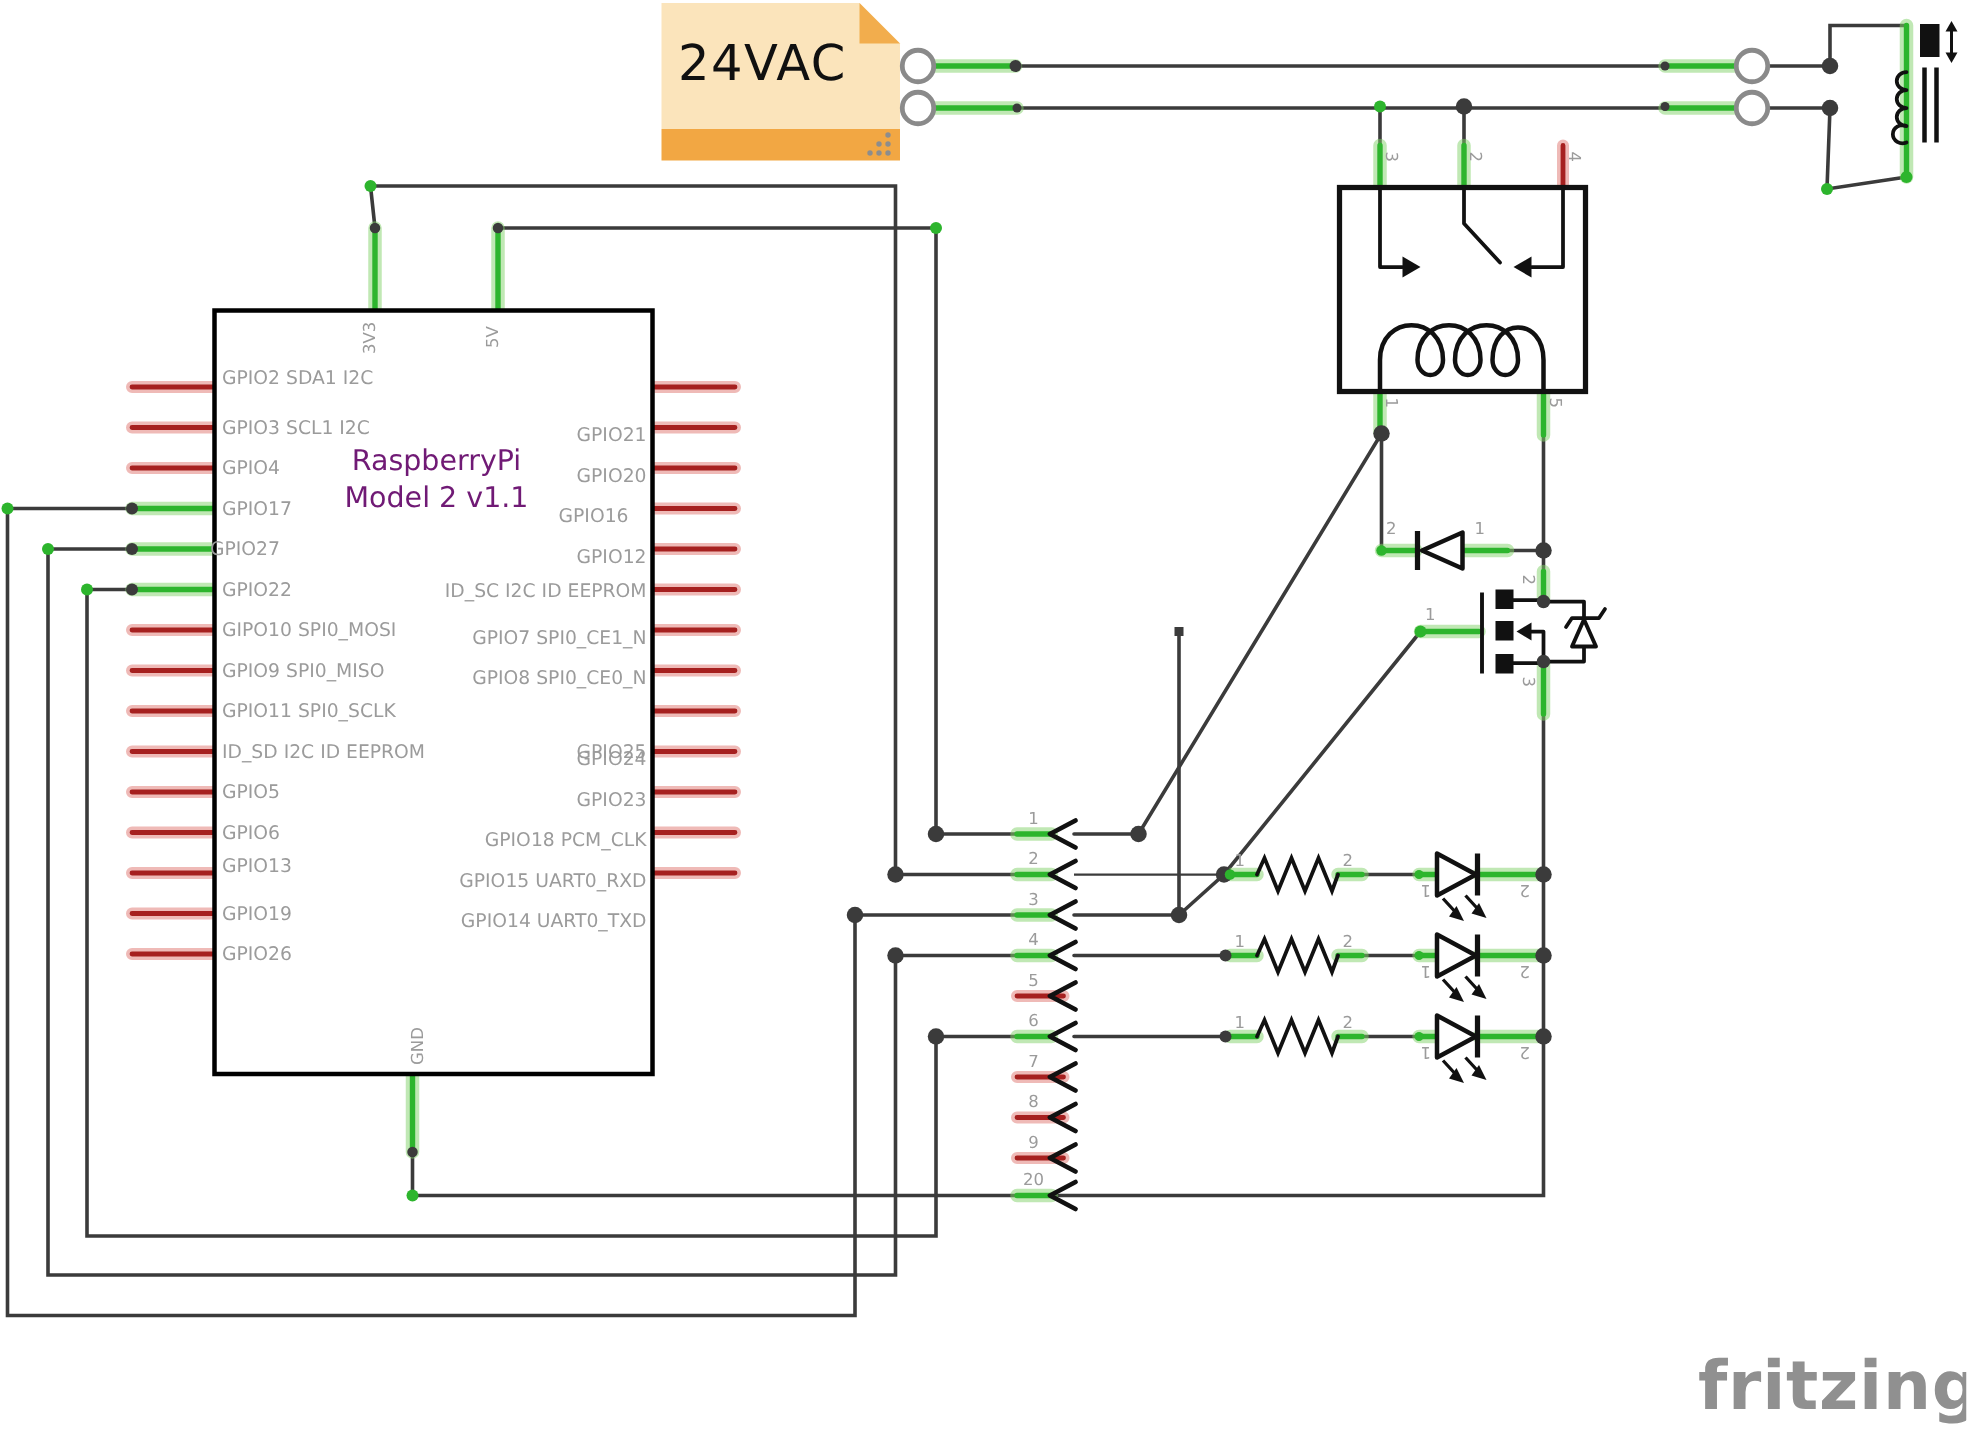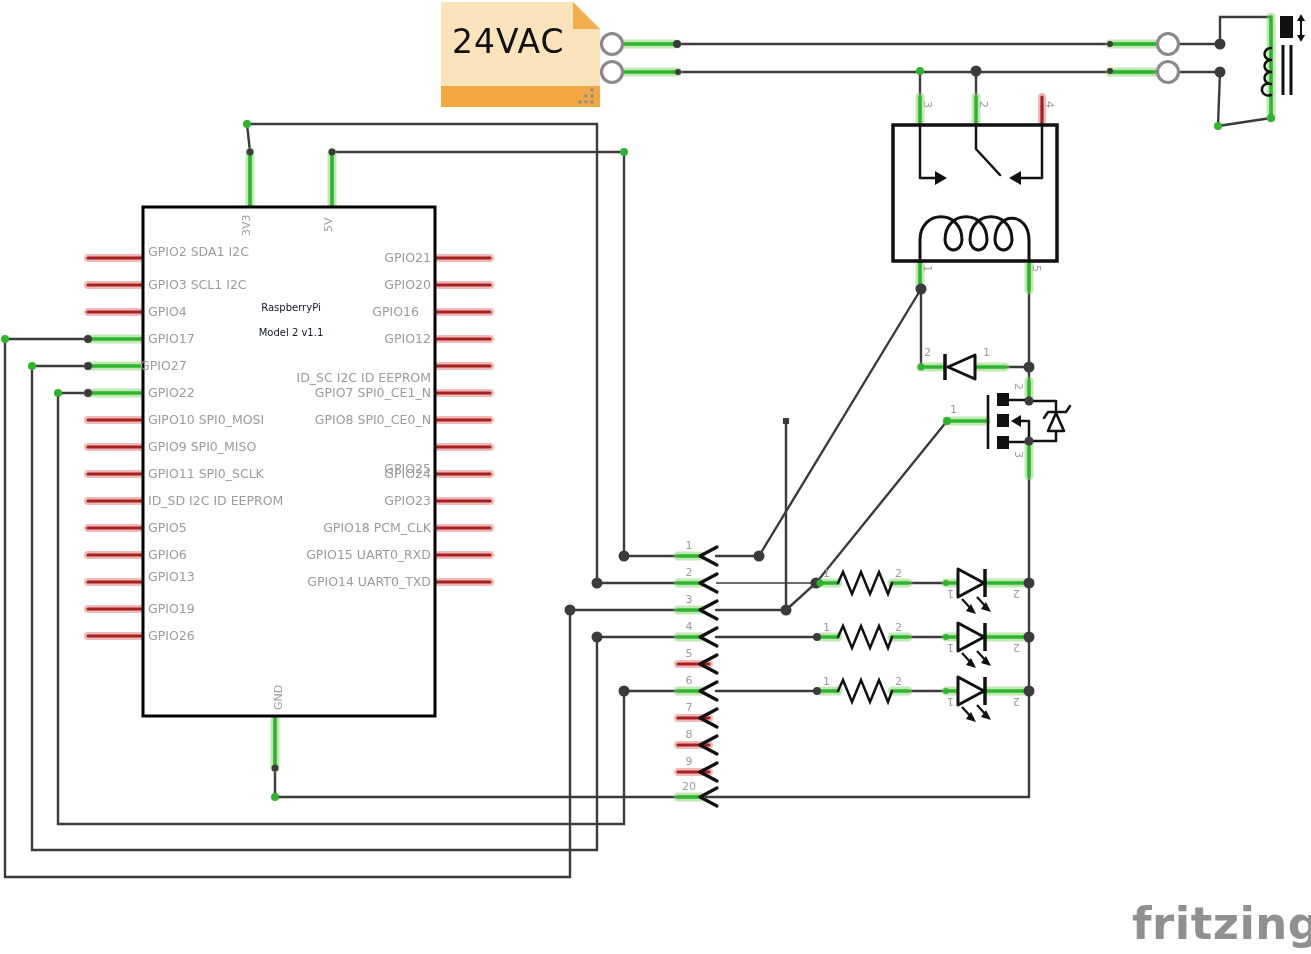--- a/index.html
+++ b/index.html
@@ -1,26 +1,26 @@
 <!DOCTYPE html>
 <html><head>
 <meta charset="utf-8">
 <style>
   html,body{margin:0;padding:0;background:#fff;}
   #stage{position:relative;width:1311px;height:954px;background:#ffffff;overflow:hidden;
          font-family:"DejaVu Sans","Liberation Sans",sans-serif;}
   #cv{position:absolute;left:0;top:0;}
   .lbl{position:absolute;font-size:12.5px;color:#9b9b9b;white-space:nowrap;line-height:16px;}
-  .rlbl{width:200px;text-align:right;}
+  .rlbl{width:200px;text-align:right;margin-top:32px;}
   .num{position:absolute;font-size:11px;color:#9b9b9b;white-space:nowrap;line-height:13px;}
   .cnum{width:30px;text-align:center;}
   .rot90{transform:rotate(90deg);transform-origin:0 0;}
   .rotm90{transform:rotate(-90deg);transform-origin:0 0;}
   .rot180{transform:rotate(180deg);}
-  .title{position:absolute;width:200px;text-align:center;font-size:10px;color:#0f172a;line-height:19px;}
+  .title{position:absolute;width:200px;text-align:center;font-size:19px;color:#701a75;line-height:19px;}
   .note-text{position:absolute;font-size:33px;color:#101010;letter-spacing:1px;}
   .watermark{position:absolute;font-size:45px;font-weight:bold;color:#909090;letter-spacing:0.5px;}
   
   .wire{stroke:#3b3b3b;stroke-width:2.4;fill:none;stroke-linecap:round;}
   .wire-thin{stroke:#3b3b3b;stroke-width:1.5;fill:none;}
   .ghalo{stroke:rgba(130,210,105,0.5);stroke-width:9;fill:none;stroke-linecap:round;}
   .gcore{stroke:#2db52d;stroke-width:3.6;fill:none;stroke-linecap:round;}
   .rhalo{stroke:rgba(226,130,124,0.55);stroke-width:8;fill:none;stroke-linecap:round;}
   .rcore{stroke:#a6201f;stroke-width:3.2;fill:none;stroke-linecap:round;}
   .blk{stroke:#111;fill:none;stroke-width:3;stroke-linecap:round;stroke-linejoin:round;}
@@ -241,21 +241,21 @@
 <span class="lbl" style="left:148px;top:520px">GPIO5</span>
 <span class="lbl" style="left:148px;top:547px">GPIO6</span>
 <span class="lbl" style="left:148px;top:569px">GPIO13</span>
 <span class="lbl" style="left:148px;top:601px">GPIO19</span>
 <span class="lbl" style="left:148px;top:628px">GPIO26</span>
 
 <span class="lbl rlbl" style="left:231px;top:250px">GPIO21</span>
 <span class="lbl rlbl" style="left:231px;top:277px">GPIO20</span>
 <span class="lbl rlbl" style="left:219px;top:304px">GPIO16</span>
 <span class="lbl rlbl" style="left:231px;top:331px">GPIO12</span>
-<span class="lbl rlbl" style="left:231px;top:370px">ID_SC I2C ID EEPROM</span>
+<span class="lbl rlbl" style="left:231px;top:354px">ID_SC I2C ID EEPROM</span>
 <span class="lbl rlbl" style="left:231px;top:385px">GPIO7 SPI0_CE1_N</span>
 <span class="lbl rlbl" style="left:231px;top:412px">GPIO8 SPI0_CE0_N</span>
 <span class="lbl rlbl" style="left:231px;top:461px">GPIO25</span>
 <span class="lbl rlbl" style="left:231px;top:466px">GPIO24</span>
 <span class="lbl rlbl" style="left:231px;top:493px">GPIO23</span>
 <span class="lbl rlbl" style="left:231px;top:520px">GPIO18 PCM_CLK</span>
 <span class="lbl rlbl" style="left:231px;top:547px">GPIO15 UART0_RXD</span>
 <span class="lbl rlbl" style="left:231px;top:574px">GPIO14 UART0_TXD</span>
 
 <span class="num cnum" style="left:674px;top:539px">1</span>

